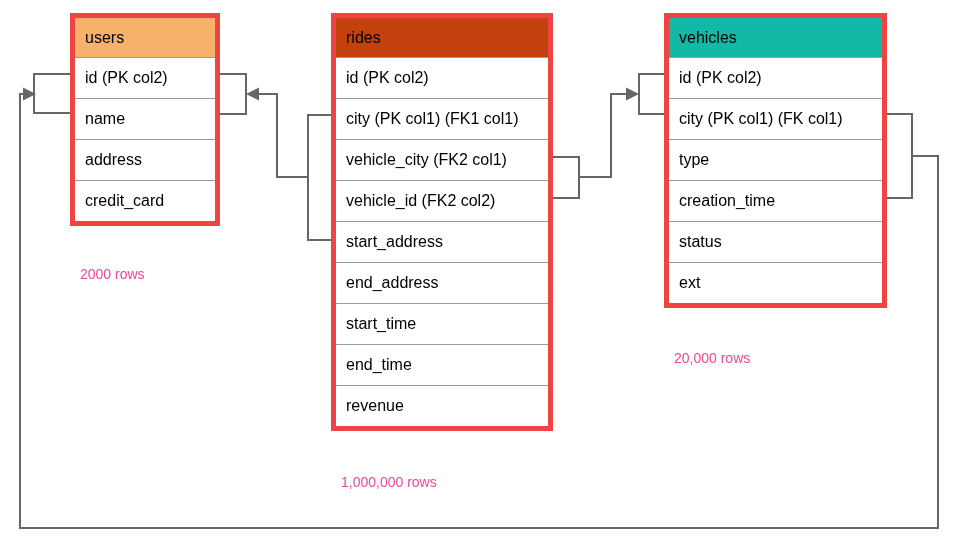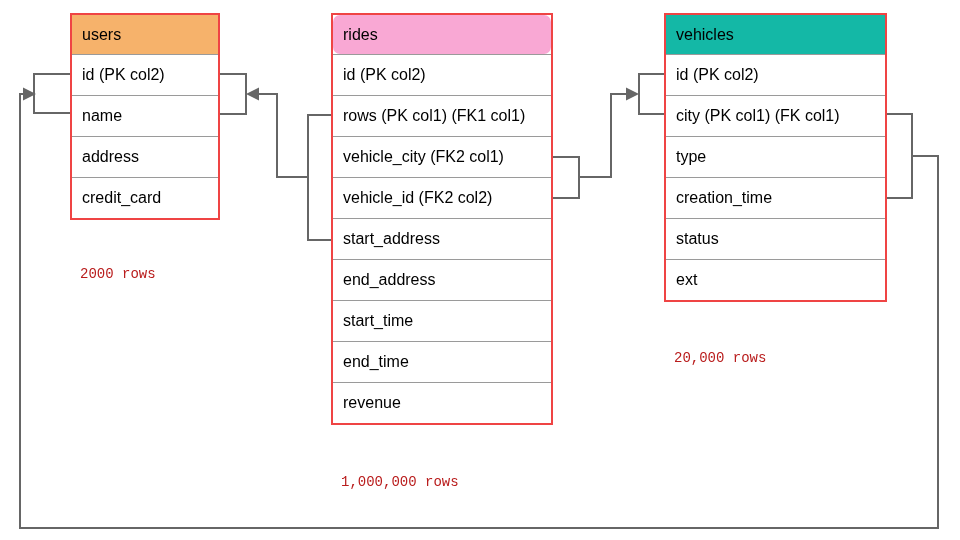--- a/index.html
+++ b/index.html
@@ -11,21 +11,21 @@
     position: relative;
   }
   #canvas { position: absolute; left: 0; top: 0; width: 960px; height: 540px; }
   #connectors {
     position: absolute; left: 0; top: 0; width: 960px; height: 540px;
     pointer-events: none; z-index: 1;
   }
   .db-table {
     position: absolute;
     background: #ffffff;
-    border: 2px solid #ef4444;
+    border: 5px solid #ef4444;
     z-index: 2;
     font-size: 16px;
     color: #000000;
   }
   .db-table .thead {
     height: 39px;
     line-height: 39px;
     padding-left: 10px;
     color: #000000;
   }
@@ -36,22 +36,21 @@
     border-top: 1px solid #9a9a9a;
     background: #ffffff;
   }
   .tbl-users    { left: 70px;  top: 13px; width: 150px; }
   .tbl-rides    { left: 331px; top: 13px; width: 222px; }
   .tbl-vehicles { left: 664px; top: 13px; width: 223px; }
   .row-count {
     position: absolute;
     z-index: 2;
     font-size: 14px;
-    color: #b91c1c;
-    font-family: Liberation Mono, monospace;
+    color: #ec4899;
   }
   .rc-users    { left: 80px;  top: 266px; }
   .rc-rides    { left: 341px; top: 474px; }
   .rc-vehicles { left: 674px; top: 350px; text-align: right; }
 </style>
 </head>
 <body>
 
 <div id="canvas">
 
@@ -82,23 +81,23 @@
   <div class="db-table tbl-users">
     <div class="thead" style="background-color: rgb(246, 178, 107);">users</div>
     <div class="trow">id (PK col2)</div>
     <div class="trow">name</div>
     <div class="trow">address</div>
     <div class="trow">credit_card</div>
   </div>
   <div class="row-count rc-users">2000 rows</div>
 
   <div class="db-table tbl-rides">
-    <div class="thead" style="background-color: #f9a8d4; border-radius: 7px;">rides</div>
+    <div class="thead" style="background-color: #c2410c;">rides</div>
     <div class="trow">id (PK col2)</div>
-    <div class="trow">rows (PK col1) (FK1 col1)</div>
+    <div class="trow">city (PK col1) (FK1 col1)</div>
     <div class="trow">vehicle_city (FK2 col1)</div>
     <div class="trow">vehicle_id (FK2 col2)</div>
     <div class="trow">start_address</div>
     <div class="trow">end_address</div>
     <div class="trow">start_time</div>
     <div class="trow">end_time</div>
     <div class="trow">revenue</div>
   </div>
   <div class="row-count rc-rides">1,000,000 rows</div>
 

